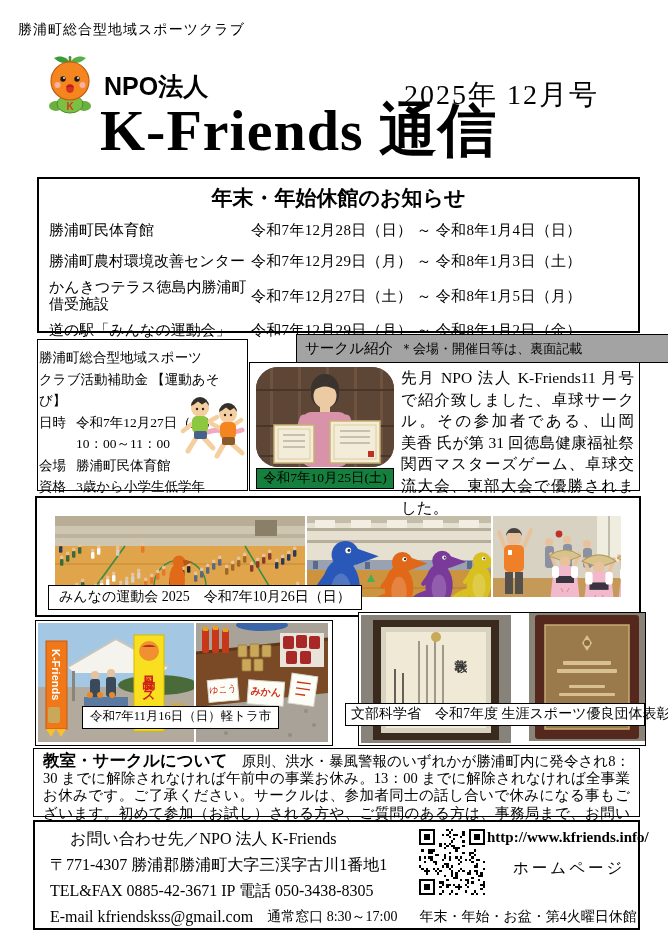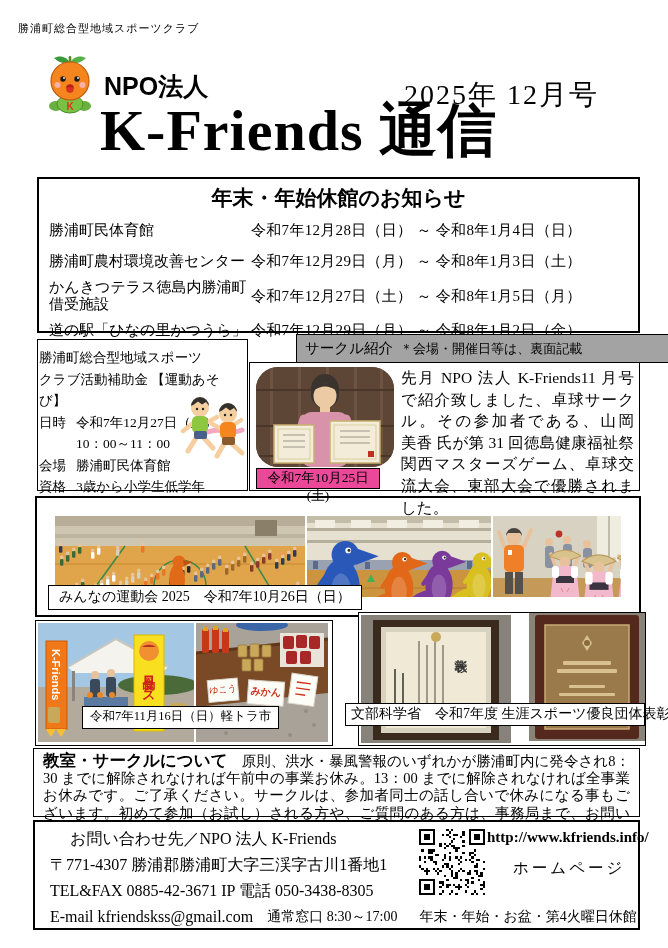--- a/index.html
+++ b/index.html
@@ -4,21 +4,21 @@
 <style>
   html,body{margin:0;padding:0;background:#9a9a9a;}
   .page{position:relative;width:668px;height:948px;background:#fff;margin:0 auto;overflow:hidden;
         color:#000;font-family:"Liberation Serif","DejaVu Serif",serif;}
   .abs{position:absolute;}
   .gothic{font-family:"Liberation Sans","DejaVu Sans",sans-serif;}
   .box{position:absolute;border:2px solid #000;box-sizing:border-box;background:#fff;}
   .thin{border-width:1.5px;}
 
   
-  .club-label{left:18px;top:21px;font-size:11px;letter-spacing:1px;}
+  .club-label{left:18px;top:21px;font-size:14px;letter-spacing:1px;}
   .mascot{left:42px;top:54px;width:56px;height:62px;}
   .npo{left:104px;top:70px;font-size:25px;font-weight:bold;}
   .issue{left:404px;top:76px;font-size:28px;letter-spacing:2px;}
   .main-title{left:100px;top:96px;font-size:58px;font-weight:bold;letter-spacing:1px;line-height:70px;white-space:nowrap;}
 
   
   .closure{left:37px;top:177px;width:603px;height:156px;padding:3px 10px 0 10px;}
   .closure-title{text-align:center;font-size:21px;font-weight:bold;margin:2px 0 3px 0;}
   .c-row{display:flex;align-items:center;font-size:15px;}
   .c-fac{width:202px;line-height:17px;}
@@ -34,22 +34,22 @@
 
   
   .ci-header{left:255px;top:334px;width:385px;height:29px;border-width:1.5px;z-index:2;
              display:flex;align-items:center;padding:0 8px;gap:7px;box-sizing:border-box;background:#a3a3a3;position:absolute;margin-left:41px;}
   .ci-label{font-size:14.5px;}
   .ci-name{font-size:17px;font-weight:bold;}
   .ci-note{font-size:13px;}
   .ci-body{left:249px;top:362px;width:391px;height:129px;border-width:1.5px;z-index:1;}
   .ci-photo{position:absolute;left:6px;top:4px;width:138px;height:100px;border-radius:22px;overflow:hidden;background:#5e4636;}
   .ci-photo svg{display:block;}
-  .ci-cap{position:absolute;left:6px;top:105px;width:124px;height:21px;border:1.4px solid #000;
-          box-sizing:border-box;font-size:13.5px;text-align:center;line-height:18px;background:#ec4899;}
+  .ci-cap{position:absolute;left:6px;top:105px;width:138px;height:21px;border:1.4px solid #000;
+          box-sizing:border-box;font-size:13.5px;text-align:center;line-height:18px;background:#15803d;}
   .ci-text{position:absolute;left:151px;top:4px;width:233px;font-size:15.5px;line-height:21.6px;text-align:justify;}
 
   
   .strip{left:35px;top:496px;width:606px;height:121px;padding:18px;display:flex;gap:2px;}
   .strip .ph{height:100%;overflow:hidden;}
   .cap-overlay{position:absolute;background:#fff;border:1.5px solid #000;box-sizing:border-box;
                white-space:nowrap;text-align:center;}
   .strip-cap{left:11px;bottom:5px;height:25px;font-size:14px;line-height:21px;padding:0 10px;}
 
   
@@ -114,21 +114,21 @@
     </div>
     <div class="c-row rh2">
       <div class="c-fac">勝浦町農村環境改善センター</div>
       <div class="c-per">令和7年12月29日（月） ～ 令和8年1月3日（土）</div>
     </div>
     <div class="c-row rh3">
       <div class="c-fac">かんきつテラス徳島内勝浦町借受施設</div>
       <div class="c-per">令和7年12月27日（土） ～ 令和8年1月5日（月）</div>
     </div>
     <div class="c-row rh4">
-      <div class="c-fac">道の駅「ひなの里かつうら」</div>
+      <div class="c-fac">道の駅「みんなの運動会」</div>
       <div class="c-per">令和7年12月29日（月） ～ 令和8年1月2日（金）</div>
     </div>
   </div>
 
   <div class="box subsidy">
     <div>勝浦町総合型地域スポーツ</div>
     <div>クラブ活動補助金 【運動あそび】</div>
     <div class="s-row">
       <div class="s-lab">日時</div>
       <div>

